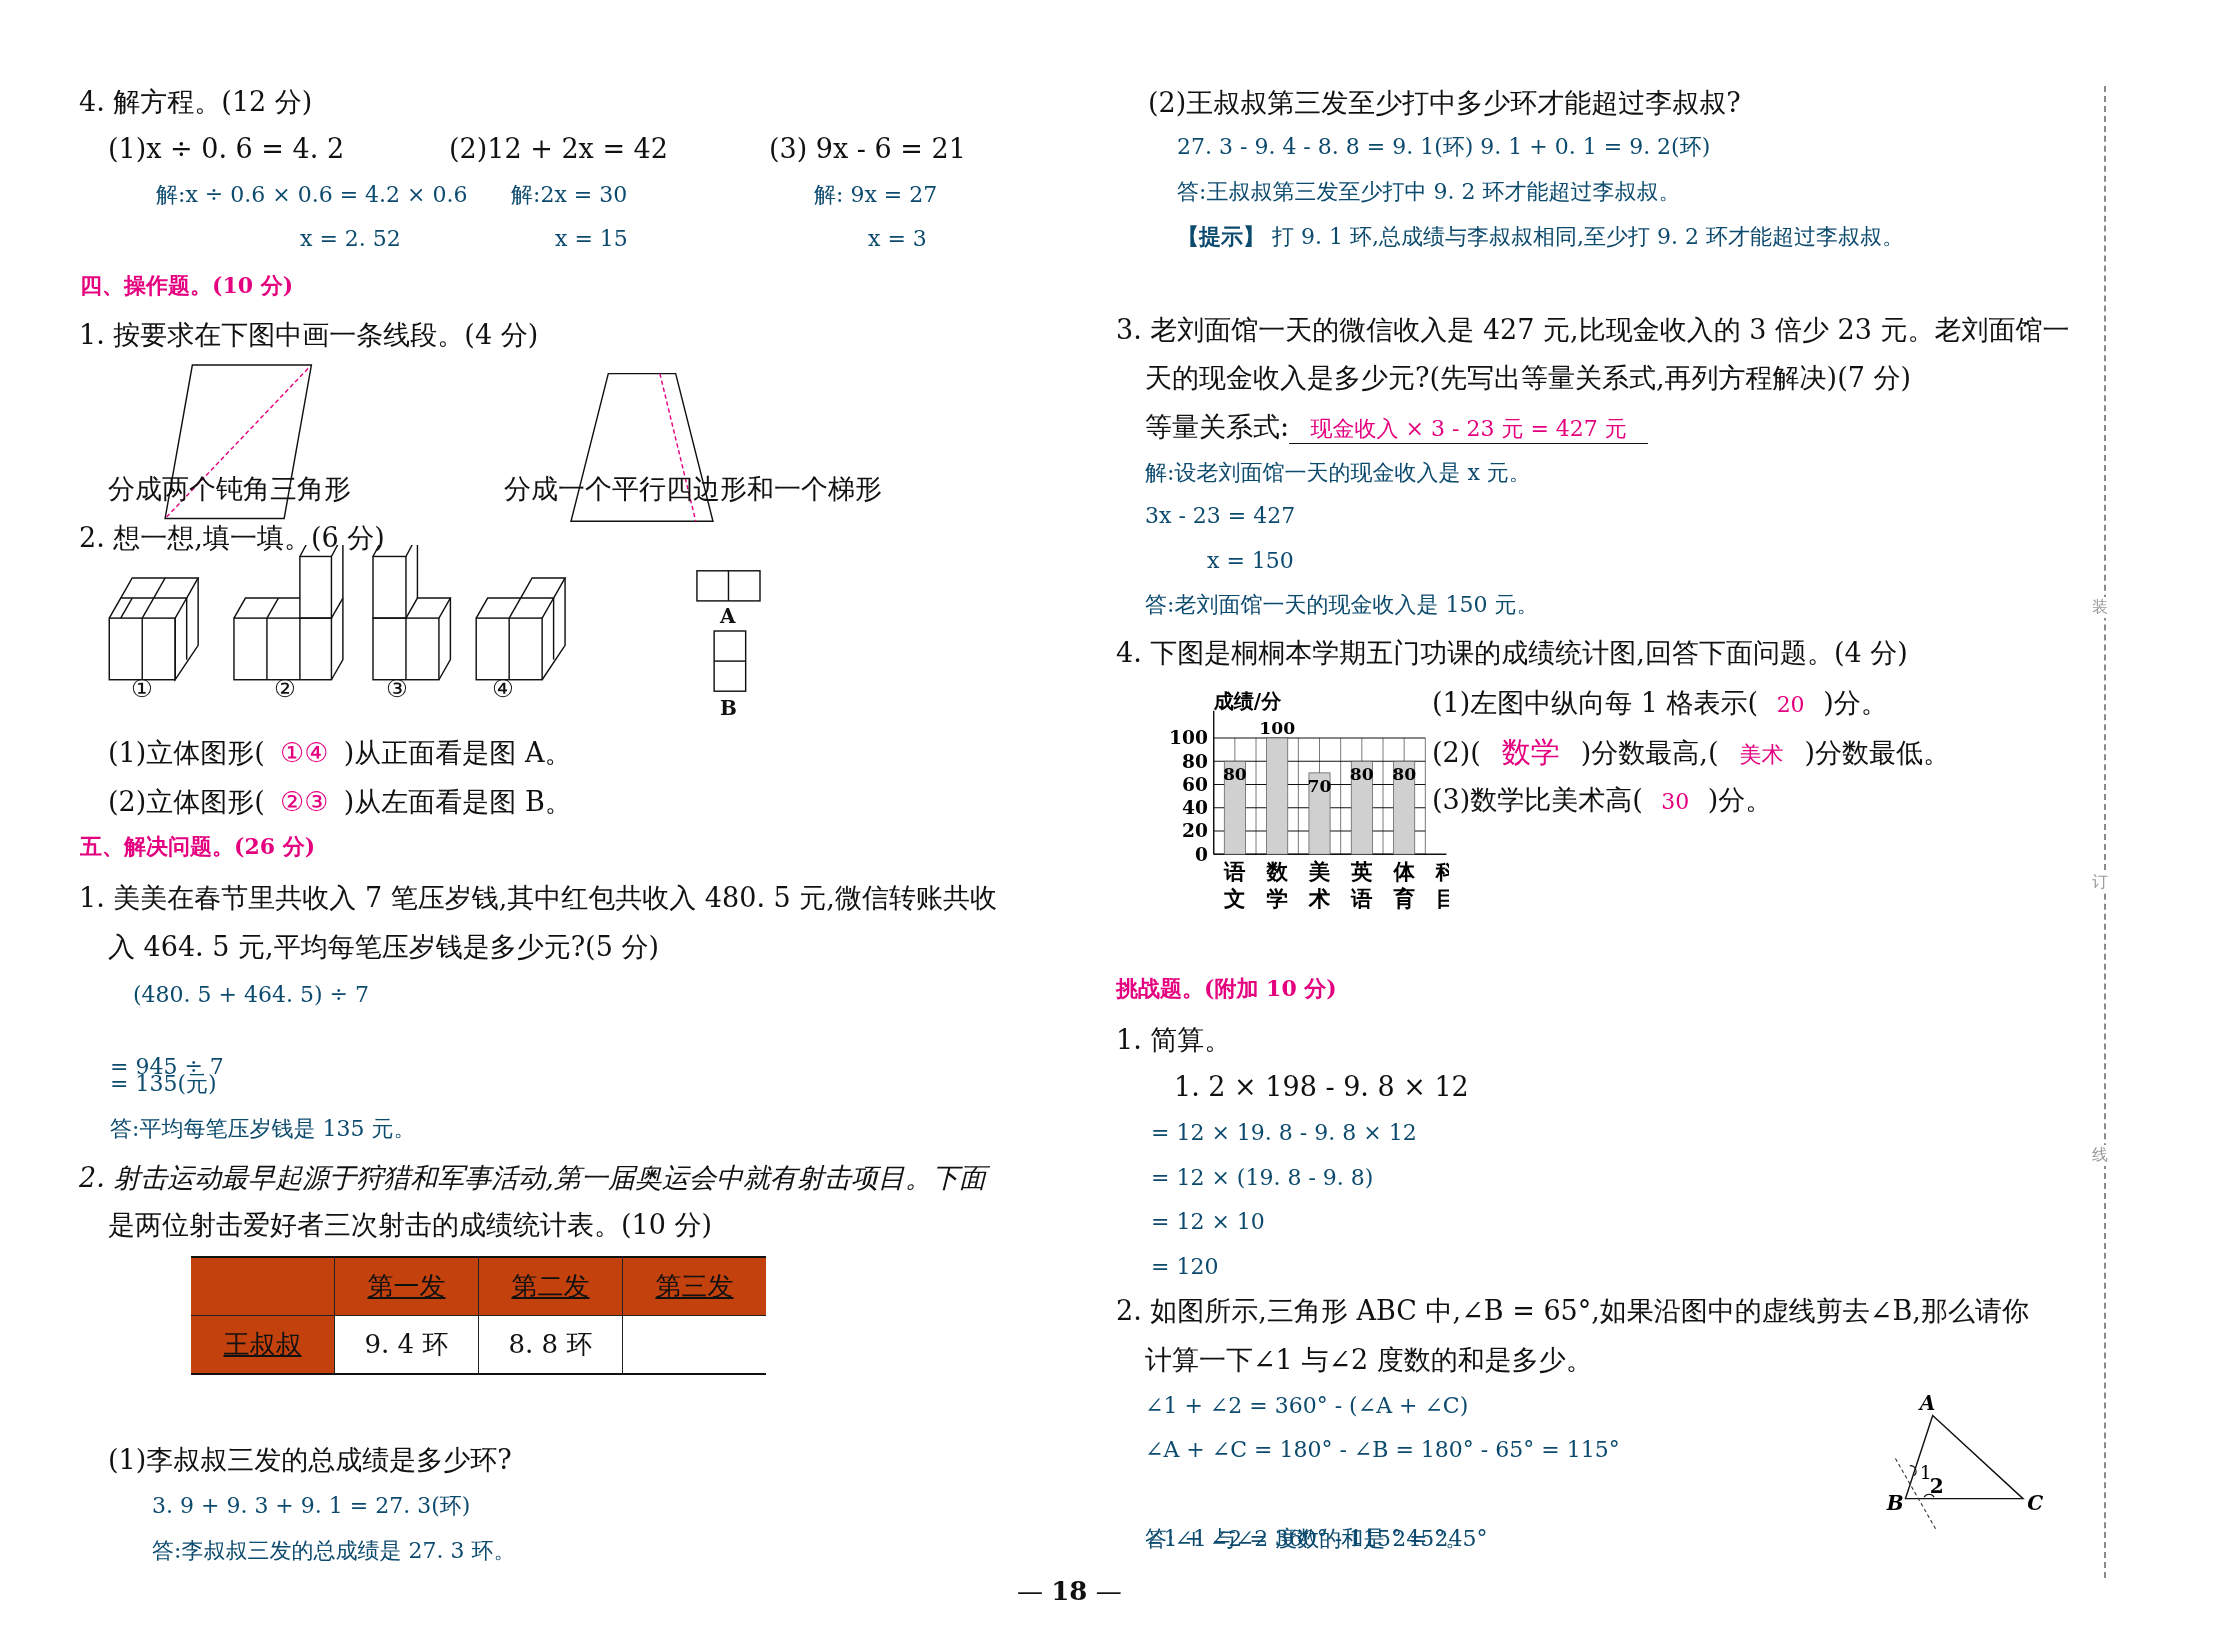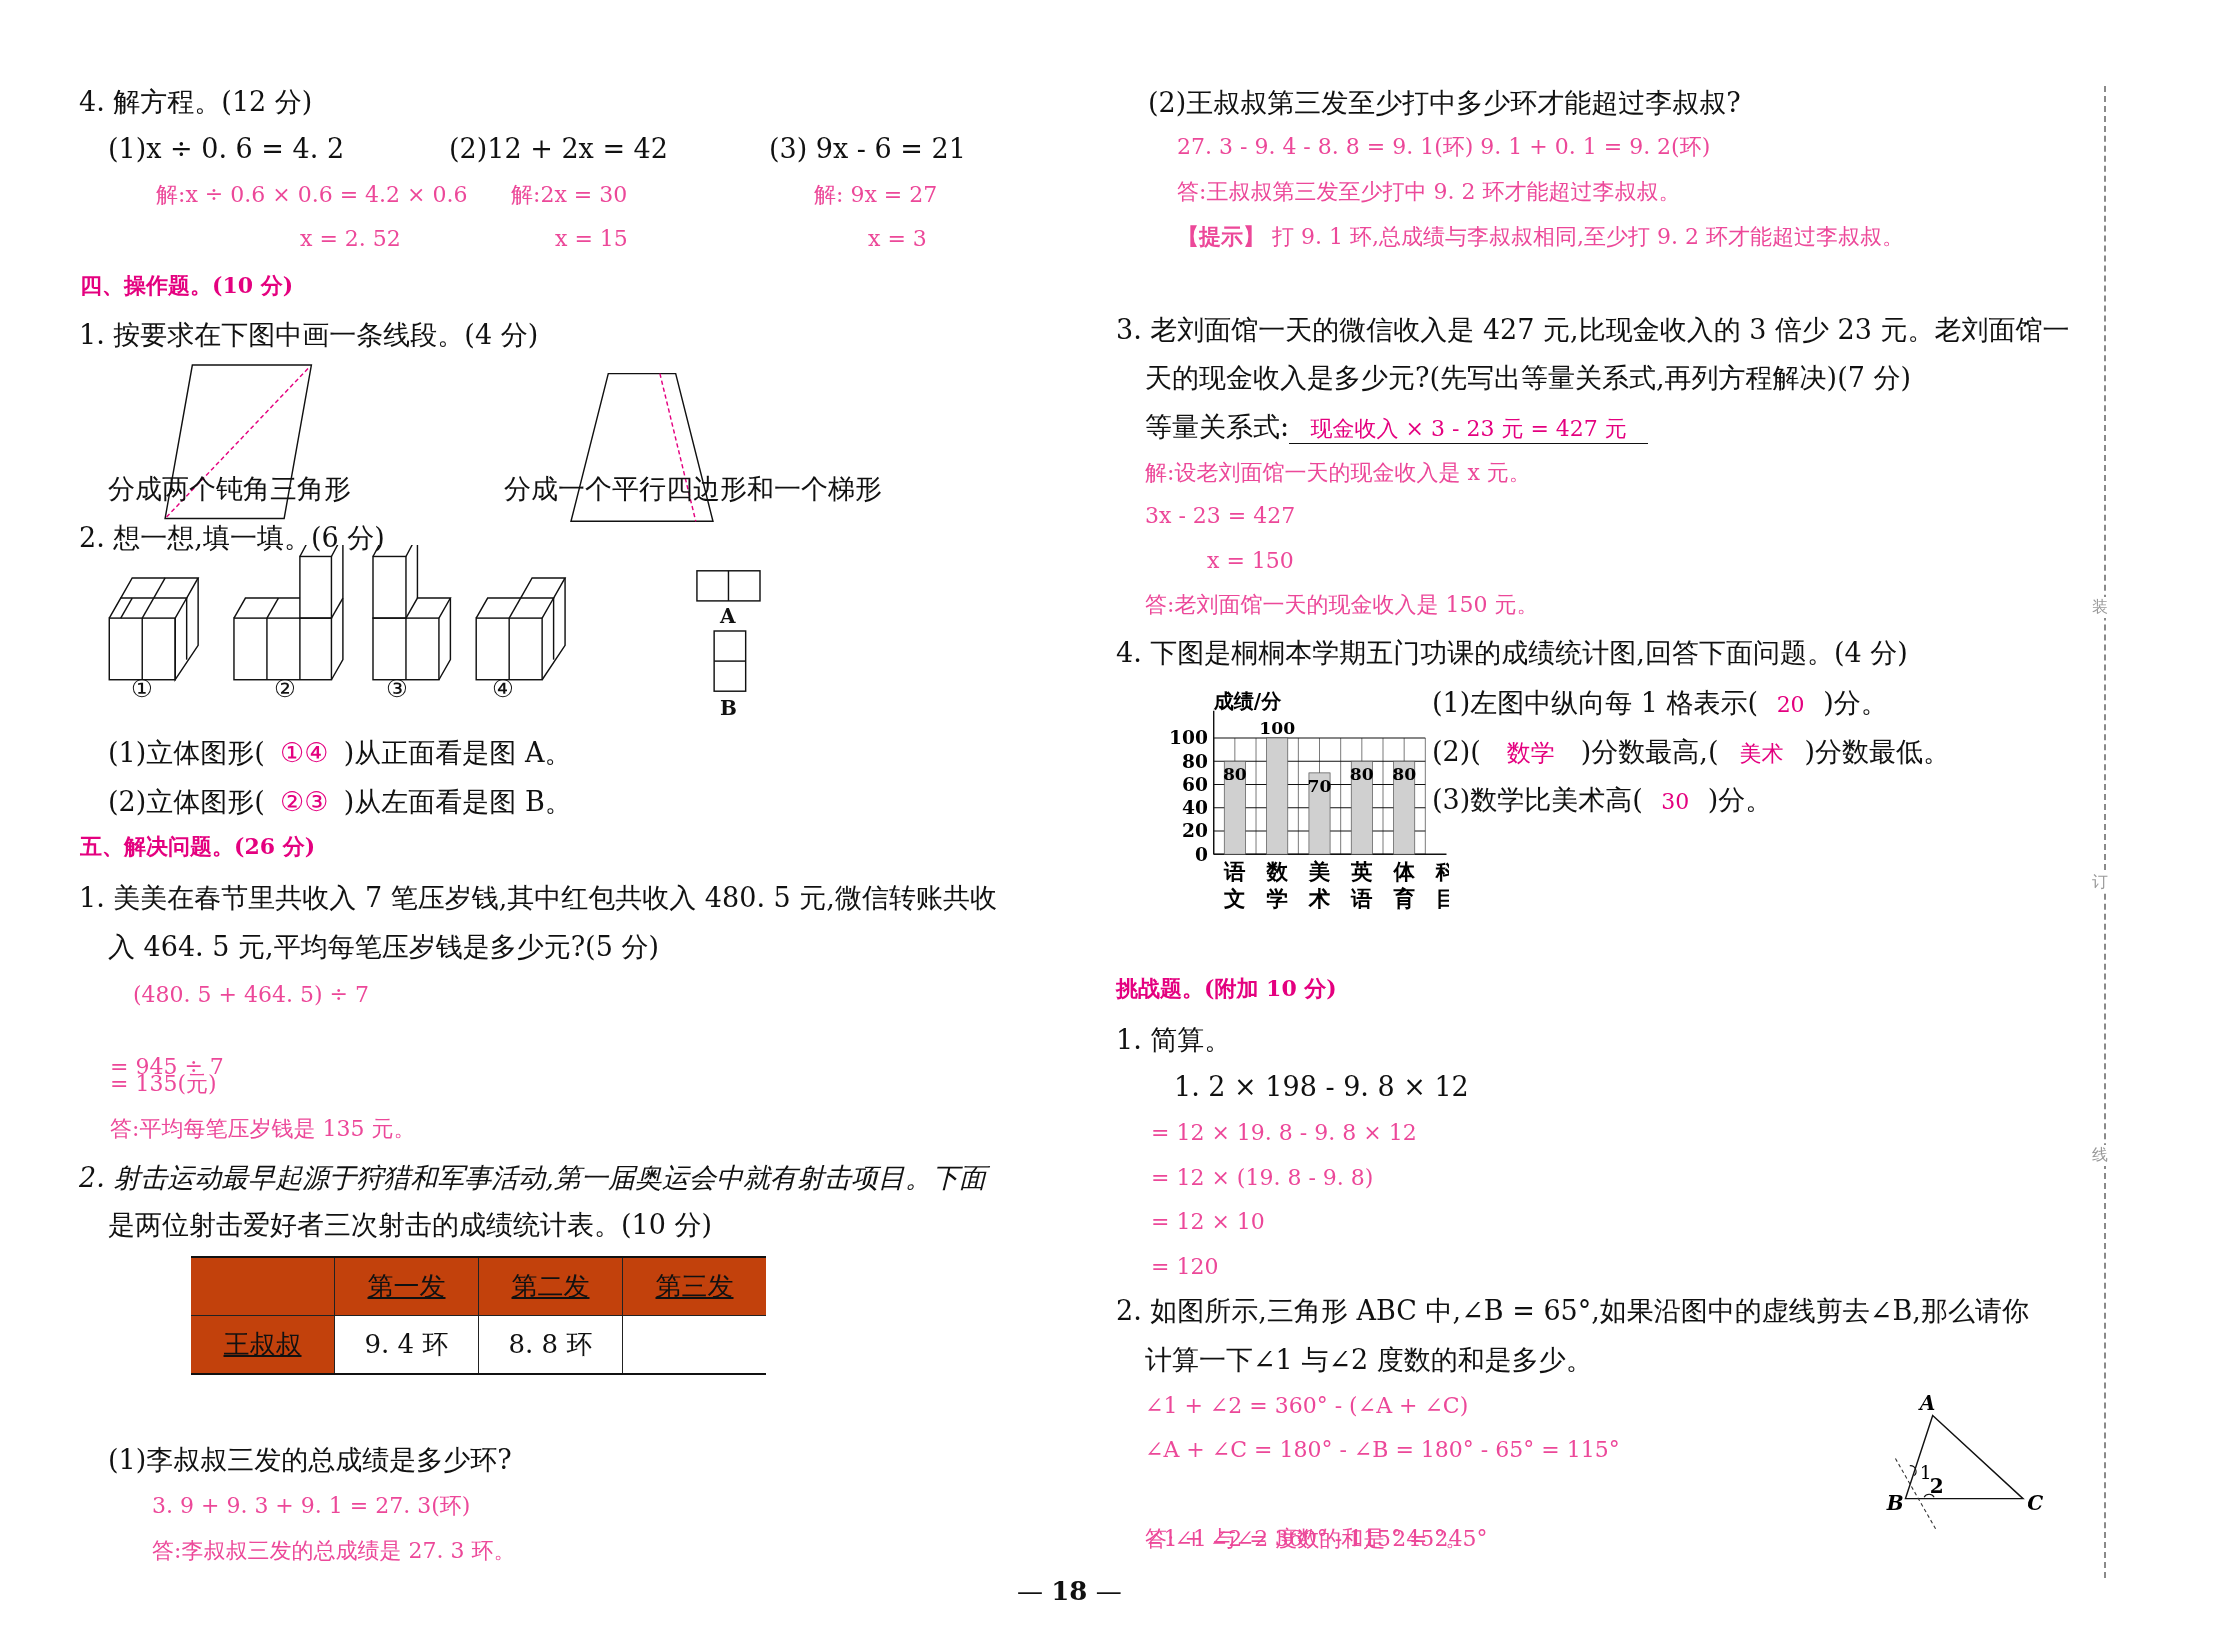--- a/index.html
+++ b/index.html
@@ -1,20 +1,20 @@
 <!DOCTYPE html>
 <html style="font-size:11.5px"><head>
 <meta charset="utf-8">
 <style>
   html, body { margin: 0; padding: 0; background: #ffffff; }
   body { width: 2216px; height: 1645px; position: relative; overflow: hidden;
          font-family: "DejaVu Serif", "Liberation Serif", serif; color: #111; }
   .abs { position: absolute; white-space: nowrap; }
   .q { font-size: 27px; line-height: 1; }
-  .ans { color: #ec4899; font-size: 22px; line-height: 1; }
+  .ans { color: #0c4a6e; font-size: 22px; line-height: 1; }
   .sec { color: #e4007f; font-size: 22px; font-weight: bold; line-height: 1; }
   .blank { display: inline-block; text-align: center; color: #e4007f; }
   .underline { display: inline-block; border-bottom: 1.4px solid #111; padding: 0 21.5px 2.9px 21.5px; color: #e4007f; font-size: 22px; }
   table.score { border-collapse: collapse; position: absolute; left: 191px; top: 1256px; font-size: 26px; }
   table.score td { width: 141px; height: 55px; text-align: center; border: 1.1px solid #222; }
   table.score tr:first-child td { border-top: 2.9px solid #111; }
   table.score tr:last-child td { border-bottom: 2.9px solid #111; }
   table.score td.pink { background: #c2410c; text-decoration: underline; }
   table.score td:first-child { border-left: none; }
   table.score td:last-child { border-right: none; }
@@ -240,21 +240,21 @@
       <text x="397.5" y="312" font-size="30" text-anchor="middle" font-weight="bold">育</text>
       <text x="456.5" y="274" font-size="30" text-anchor="middle" font-weight="bold">科</text>
       <text x="456.5" y="312" font-size="30" text-anchor="middle" font-weight="bold">目</text>
     </g>
 </svg>
 
 <div class="abs q" style="left:1432px;top:689px;">
   <span>(1)左图中纵向每 1 格表示(</span><span class="blank" style="width:65px;font-size:22px;">20</span><span>)分。</span>
 </div>
 <div class="abs q" style="left:1432px;top:738px;">
-  <span>(2)(</span><span class="blank" style="width:100px;font-size:24px;text-align:center;">数学</span><span>)分数最高,(</span><span class="blank" style="width:86px;font-size:22px;">美术</span><span>)分数最低。</span>
+  <span>(2)(</span><span class="blank" style="width:100px;font-size:29px;text-align:center;">数学</span><span>)分数最高,(</span><span class="blank" style="width:86px;font-size:22px;">美术</span><span>)分数最低。</span>
 </div>
 <div class="abs q" style="left:1432px;top:786px;">
   <span>(3)数学比美术高(</span><span class="blank" style="width:65px;font-size:22px;">30</span><span>)分。</span>
 </div>
 
 <div class="abs sec" style="left:1116px;top:977px;">挑战题。(附加 10 分)</div>
 <div class="abs q" style="left:1116px;top:1026px;">1. 简算。</div>
 <div class="abs q" style="left:1174px;top:1073px;">1. 2 × 198 - 9. 8 × 12</div>
 <div class="abs ans" style="left:1151px;top:1122px;">= 12 × 19. 8 - 9. 8 × 12</div>
 <div class="abs ans" style="left:1151px;top:1167px;">= 12 × (19. 8 - 9. 8)</div>

